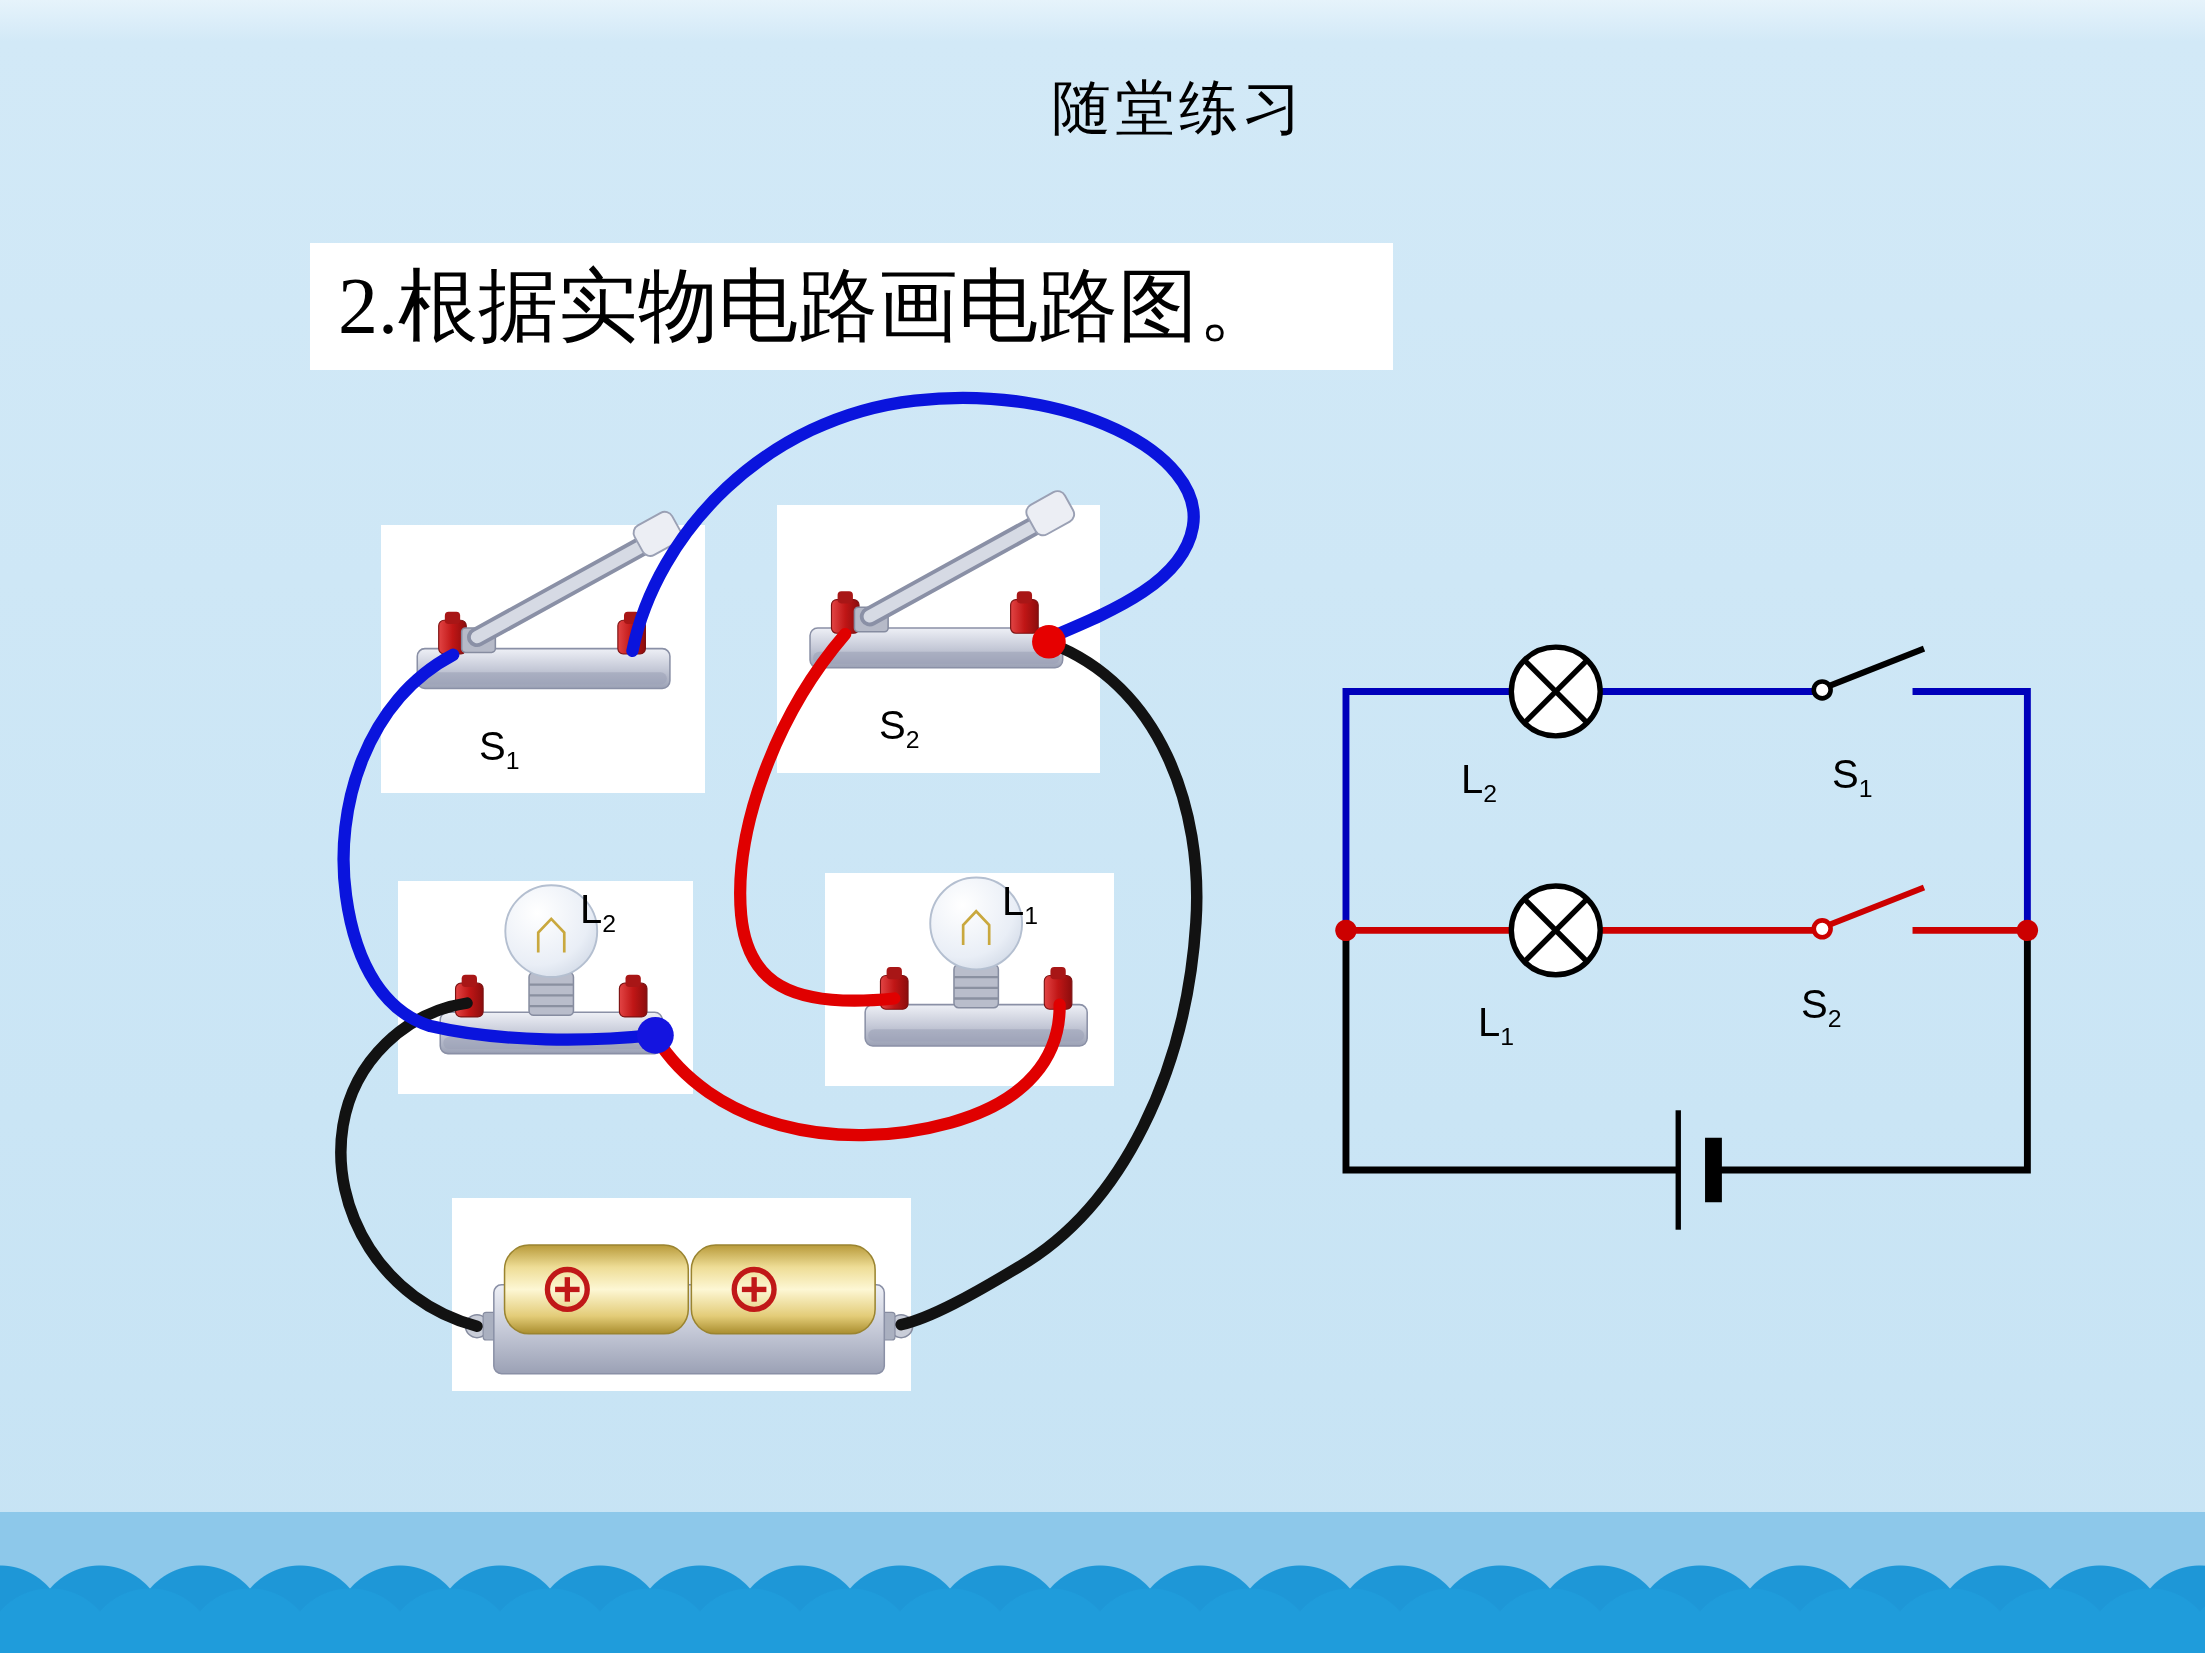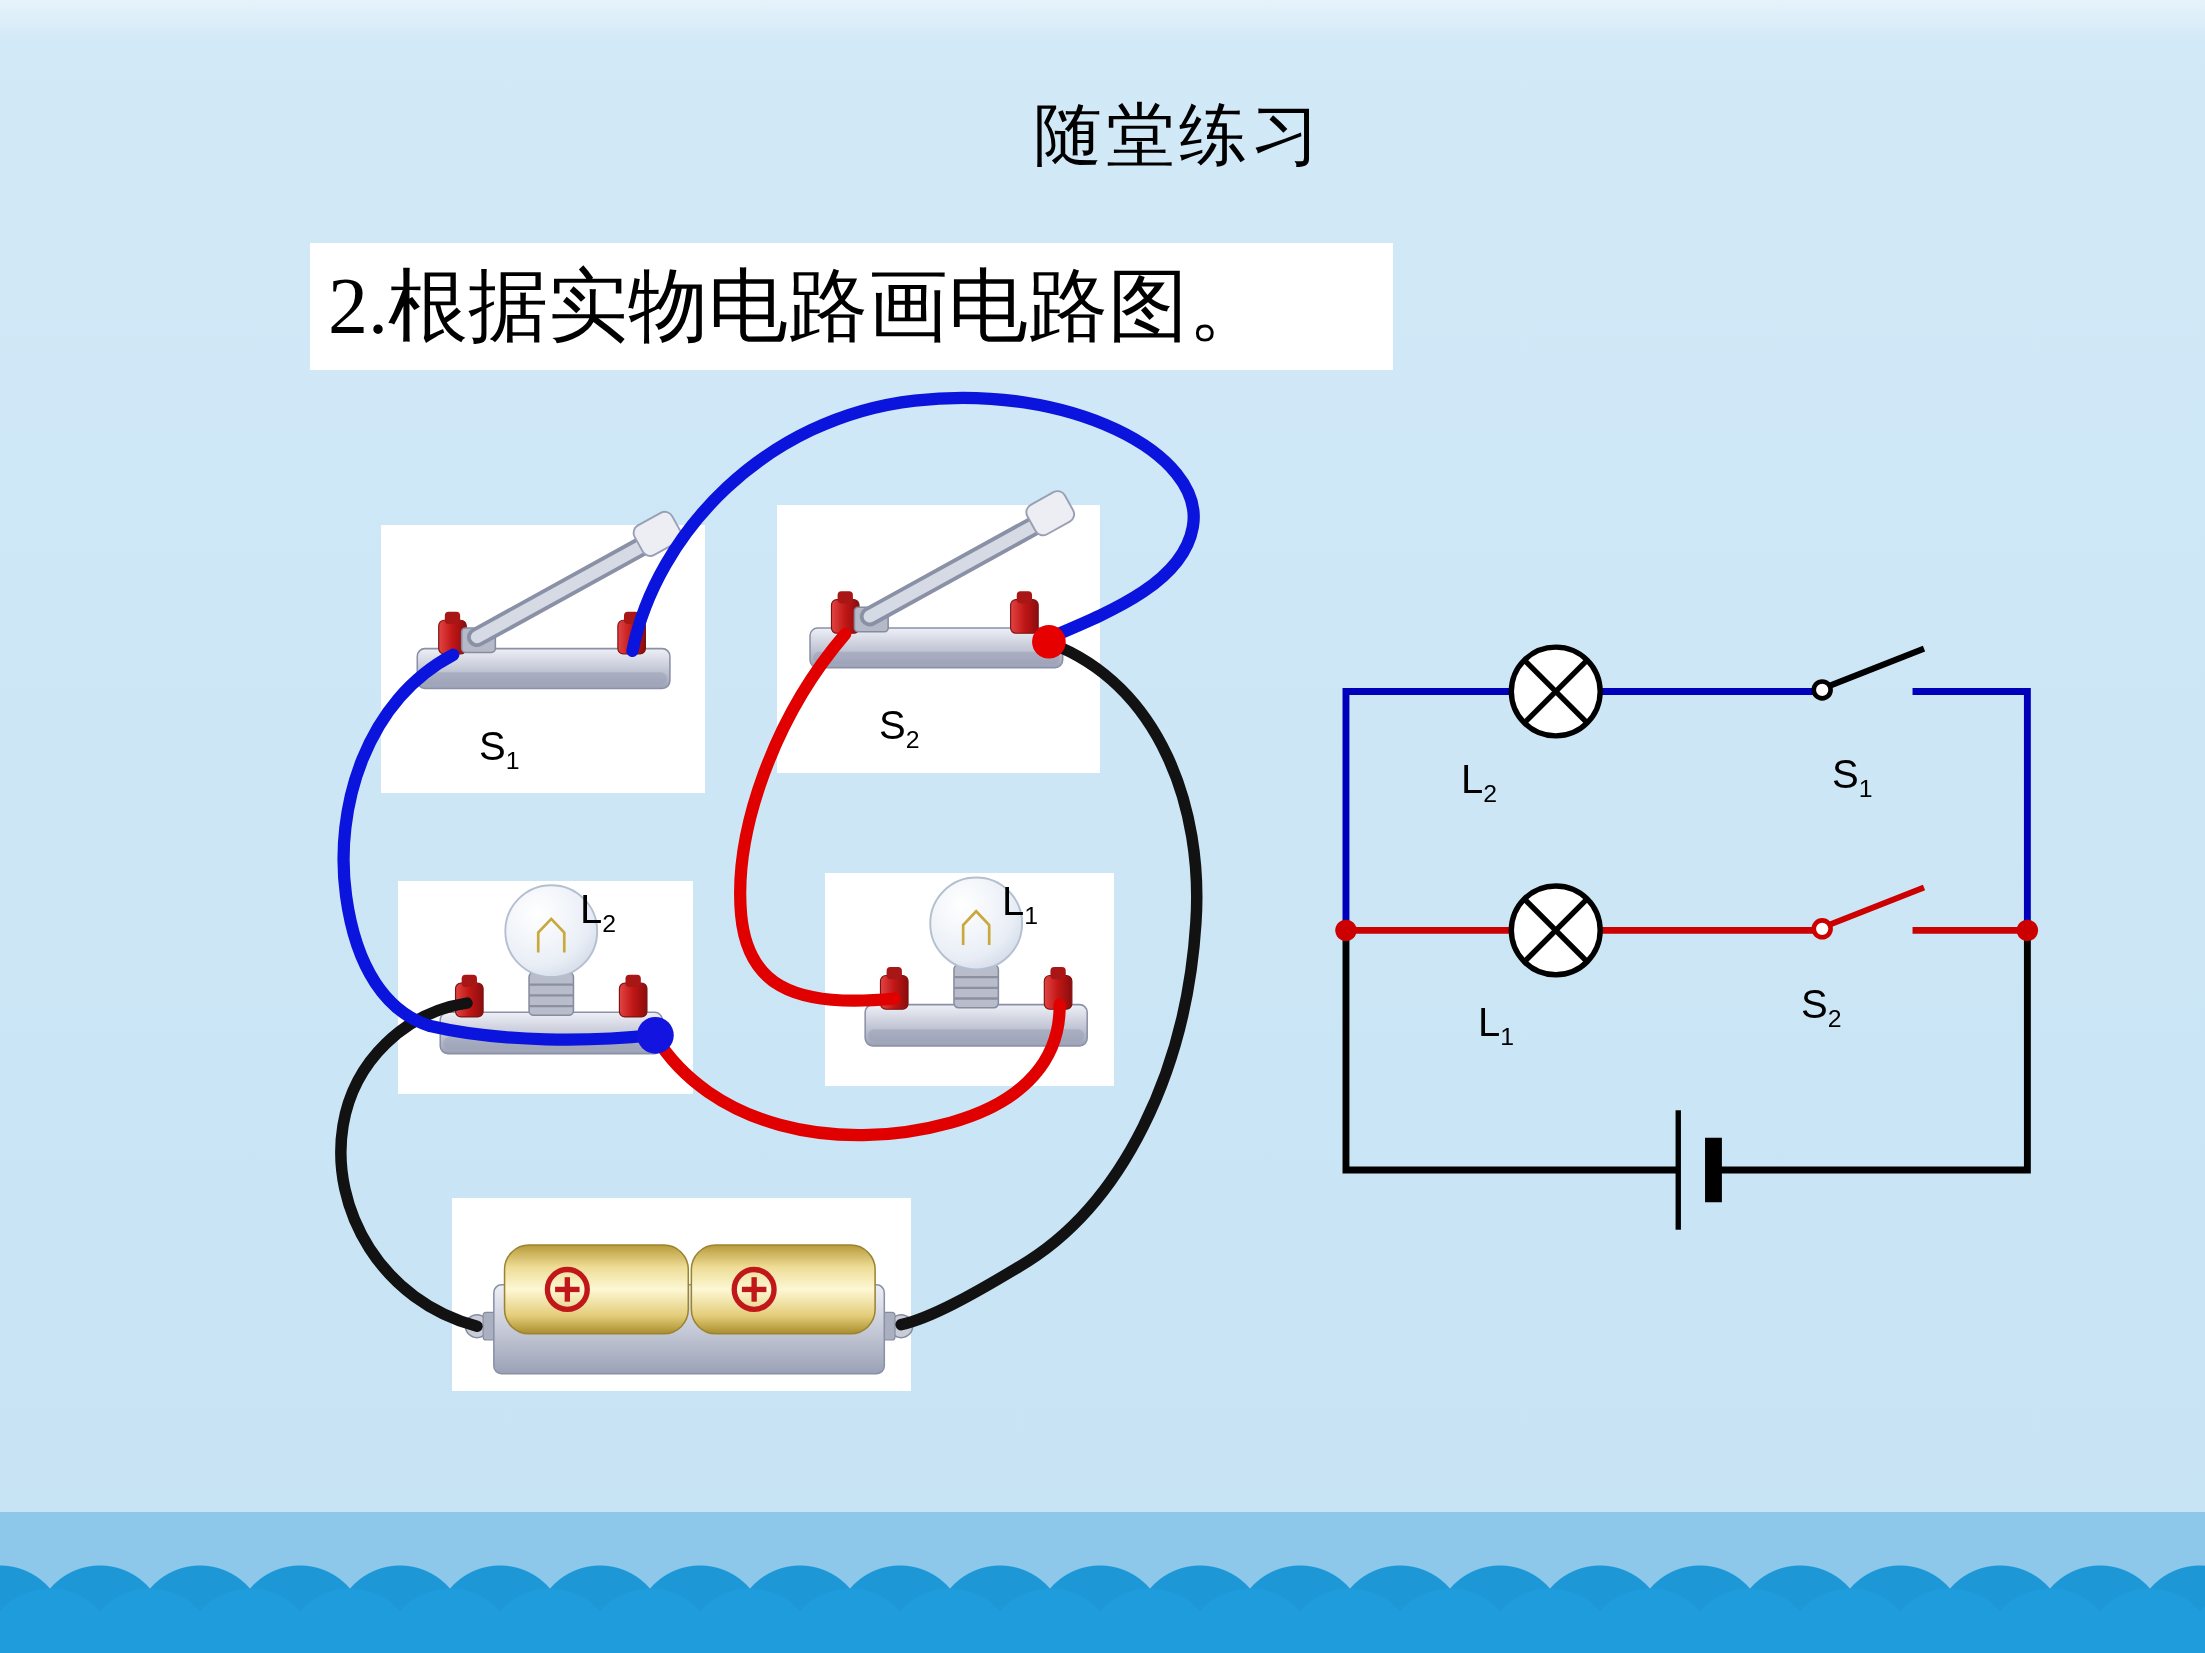--- a/index.html
+++ b/index.html
@@ -2,27 +2,27 @@
 <html style="font-size:12.3px"><head>
 <meta charset="utf-8">
 <style>
   html,body{margin:0;padding:0;background:#9db8c8;}
   #slide{
     position:relative;width:2205px;height:1654px;overflow:hidden;
     background:linear-gradient(180deg,#e6f3fb 0%,#d2e9f7 2.5%,#c6e3f4 100%);
     font-family:"Liberation Sans",sans-serif;color:#000;
   }
   .title{
-    position:absolute;left:980px;top:90px;width:398px;text-align:center;
-    font-family:"Liberation Serif",serif;font-size:68px;letter-spacing:4.6px;
+    position:absolute;left:980px;top:69px;width:398px;text-align:center;
+    font-family:"Liberation Serif",serif;font-size:59px;letter-spacing:4.6px;
   }
   .question{
     position:absolute;left:310px;top:243px;width:1083px;height:127px;
     background:#ffffff;font-family:"Liberation Serif",serif;font-size:80px;
-    line-height:127px;padding-left:18px;box-sizing:border-box;white-space:nowrap;
+    line-height:127px;padding-left:28px;box-sizing:border-box;white-space:nowrap;
   }
   .panel{position:absolute;background:#ffffff;}
   #panel-s1{left:381px;top:525px;width:324px;height:268px;}
   #panel-s2{left:777px;top:505px;width:323px;height:268px;}
   #panel-l2{left:398px;top:881px;width:295px;height:213px;}
   #panel-l1{left:825px;top:873px;width:289px;height:213px;}
   #panel-batt{left:452px;top:1198px;width:459px;height:193px;}
   svg.canvas{position:absolute;left:0;top:0;width:2205px;height:1654px;}
   .plabel{position:absolute;font-size:40px;line-height:1.1;}
   .plabel sub{font-size:0.62em;}

